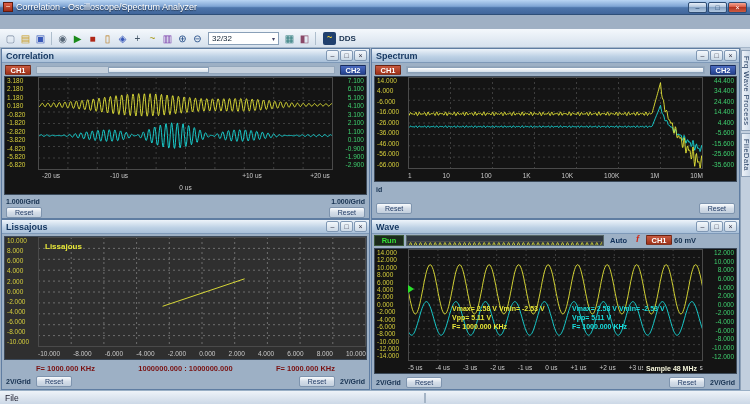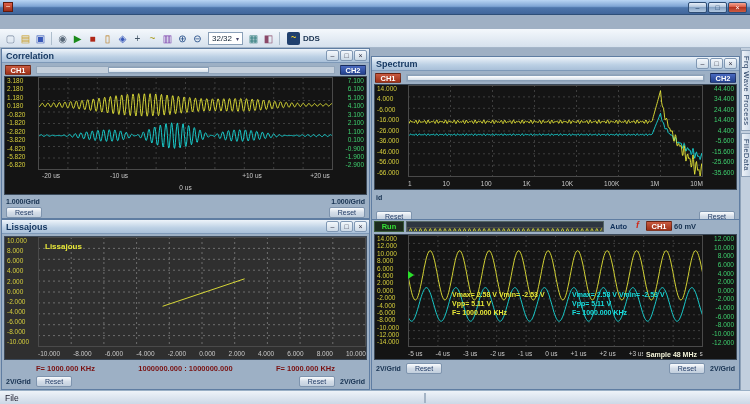--- a/index.html
+++ b/index.html
@@ -19,21 +19,21 @@
 
   .menubar{position:absolute;left:0;top:15px;width:750px;height:14px;display:flex;align-items:center;padding-left:2px;
     background:linear-gradient(#f8fafc,#dfe7f1);border-bottom:1px solid #b6c4d4;}
   .menubar>div{padding:0 7px;font-size:9px;color:#1c1c1c;line-height:13px;}
 
   .toolbar{position:absolute;left:0;top:29px;width:750px;height:19px;display:flex;align-items:center;padding-left:3px;
     background:linear-gradient(#f4f8fc,#d6e1ed);border-bottom:1px solid #a5b6c9;}
   .tb-group{display:flex;align-items:center;}
   .tb-group>div{width:15px;height:15px;font-size:10px;line-height:15px;text-align:center;border-radius:2px;}
   .tb-sep{width:1px;height:13px;background:#aebecd;margin:0 3px;}
-  .tb-combo{display:flex;align-items:center;height:13px;border:1px solid #8aa0b8;background:#fff;margin:0 3px;padding:0 3px;font-size:8px;color:#123;}
+  .tb-combo{display:flex;align-items:center;height:13px;border:1px solid #8aa0b8;background:#fff;margin:0 3px;padding:0 3px;font-size:8px;color:#123;gap:36px;}
   .tb-combo .arrow{margin-left:4px;font-size:6px;color:#446;}
   .tb-dds{display:flex;align-items:center;gap:3px;margin-left:4px;font-size:8px;font-weight:bold;color:#17304e;}
   .dds-glyph{width:13px;height:13px;background:#20406e;color:#ffd82a;font-weight:bold;text-align:center;line-height:11px;border-radius:2px;font-size:9px;}
 
   
   .side-strip{position:absolute;right:0;top:48px;width:10px;height:342px;background:#c2cfde;border-left:1px solid #8fa2b8;display:flex;flex-direction:column;}
   .side-strip>div{writing-mode:vertical-rl;font-size:7.5px;color:#213a5e;background:linear-gradient(90deg,#eef3f9,#c9d6e5);
     border:1px solid #8fa2b8;border-right:none;padding:5px 0;margin-top:2px;width:10px;text-align:center;letter-spacing:.5px;}
 
   
@@ -107,20 +107,21 @@
   .sample{position:absolute;right:36px;bottom:1px;background:rgba(16,16,16,.9);color:#f2f2d8;font-size:7px;font-weight:bold;padding:0 3px;z-index:3;}
   .spacer{flex:1;}
 </style>
 </head>
 <body>
 
 <div class="screen">
 
   <div class="titlebar">
     <div class="app-icon">~</div>
+    <div class="title">Correlation - Oscilloscope/Spectrum Analyzer</div>
     <div class="win-controls">
       <div class="win-btn">–</div>
       <div class="win-btn">□</div>
       <div class="win-btn close">×</div>
     </div>
   </div>
 
 
   <div class="toolbar">
     <div class="tb-group">
@@ -237,21 +238,21 @@
         <span class="grid-lbl">1.000/Grid</span>
         <span class="grid-lbl">1.000/Grid</span>
       </div>
       <div class="panel-row" style="top:144px;height:11px;">
         <button class="reset-btn">Reset</button>
         <button class="reset-btn">Reset</button>
       </div>
     </div>
   </div>
 
-  <div class="child" style="left:371px;top:48px;margin-top:8px;">
+  <div class="child" style="left:371px;top:48px;">
     <div class="tbar">
       <span class="ttl">Spectrum</span>
       <span class="cbtns">
         <span class="cbtn">–</span>
         <span class="cbtn">□</span>
         <span class="cbtn">×</span>
       </span>
     </div>
     <div class="content">
       <div class="badge ch1">CH1</div>
@@ -407,20 +408,28 @@
         </span>
         <span class="group">
           <button class="reset-btn">Reset</button>
           <span class="grid-lbl">2V/Grid</span>
         </span>
       </div>
     </div>
   </div>
 
   <div class="child" style="left:371px;top:219px;">
+    <div class="tbar">
+      <span class="ttl">Wave</span>
+      <span class="cbtns">
+        <span class="cbtn">–</span>
+        <span class="cbtn">□</span>
+        <span class="cbtn">×</span>
+      </span>
+    </div>
     <div class="content">
       <div class="run-box">Run</div>
       <div class="preview">
         <svg width="196" height="9" viewBox="0 0 196 9">
             <polyline fill="none" stroke="#d8d838" stroke-width="0.9" points="0.0,4.5 0.5,6.2 1.0,7.3 1.5,7.3 2.0,6.2 2.5,4.5 2.9,2.8 3.4,1.7 3.9,1.7 4.4,2.8 4.9,4.5 5.4,6.2 5.9,7.3 6.4,7.3 6.9,6.2 7.3,4.5 7.8,2.8 8.3,1.7 8.8,1.7 9.3,2.8 9.8,4.5 10.3,6.2 10.8,7.3 11.3,7.3 11.8,6.2 12.3,4.5 12.7,2.8 13.2,1.7 13.7,1.7 14.2,2.8 14.7,4.5 15.2,6.2 15.7,7.3 16.2,7.3 16.7,6.2 17.1,4.5 17.6,2.8 18.1,1.7 18.6,1.7 19.1,2.8 19.6,4.5 20.1,6.2 20.6,7.3 21.1,7.3 21.6,6.2 22.1,4.5 22.5,2.8 23.0,1.7 23.5,1.7 24.0,2.8 24.5,4.5 25.0,6.2 25.5,7.3 26.0,7.3 26.5,6.2 27.0,4.5 27.4,2.8 27.9,1.7 28.4,1.7 28.9,2.8 29.4,4.5 29.9,6.2 30.4,7.3 30.9,7.3 31.4,6.2 31.9,4.5 32.3,2.8 32.8,1.7 33.3,1.7 33.8,2.8 34.3,4.5 34.8,6.2 35.3,7.3 35.8,7.3 36.3,6.2 36.8,4.5 37.2,2.8 37.7,1.7 38.2,1.7 38.7,2.8 39.2,4.5 39.7,6.2 40.2,7.3 40.7,7.3 41.2,6.2 41.6,4.5 42.1,2.8 42.6,1.7 43.1,1.7 43.6,2.8 44.1,4.5 44.6,6.2 45.1,7.3 45.6,7.3 46.1,6.2 46.5,4.5 47.0,2.8 47.5,1.7 48.0,1.7 48.5,2.8 49.0,4.5 49.5,6.2 50.0,7.3 50.5,7.3 51.0,6.2 51.5,4.5 51.9,2.8 52.4,1.7 52.9,1.7 53.4,2.8 53.9,4.5 54.4,6.2 54.9,7.3 55.4,7.3 55.9,6.2 56.3,4.5 56.8,2.8 57.3,1.7 57.8,1.7 58.3,2.8 58.8,4.5 59.3,6.2 59.8,7.3 60.3,7.3 60.8,6.2 61.3,4.5 61.7,2.8 62.2,1.7 62.7,1.7 63.2,2.8 63.7,4.5 64.2,6.2 64.7,7.3 65.2,7.3 65.7,6.2 66.2,4.5 66.6,2.8 67.1,1.7 67.6,1.7 68.1,2.8 68.6,4.5 69.1,6.2 69.6,7.3 70.1,7.3 70.6,6.2 71.0,4.5 71.5,2.8 72.0,1.7 72.5,1.7 73.0,2.8 73.5,4.5 74.0,6.2 74.5,7.3 75.0,7.3 75.5,6.2 76.0,4.5 76.4,2.8 76.9,1.7 77.4,1.7 77.9,2.8 78.4,4.5 78.9,6.2 79.4,7.3 79.9,7.3 80.4,6.2 80.8,4.5 81.3,2.8 81.8,1.7 82.3,1.7 82.8,2.8 83.3,4.5 83.8,6.2 84.3,7.3 84.8,7.3 85.3,6.2 85.8,4.5 86.2,2.8 86.7,1.7 87.2,1.7 87.7,2.8 88.2,4.5 88.7,6.2 89.2,7.3 89.7,7.3 90.2,6.2 90.7,4.5 91.1,2.8 91.6,1.7 92.1,1.7 92.6,2.8 93.1,4.5 93.6,6.2 94.1,7.3 94.6,7.3 95.1,6.2 95.5,4.5 96.0,2.8 96.5,1.7 97.0,1.7 97.5,2.8 98.0,4.5 98.5,6.2 99.0,7.3 99.5,7.3 100.0,6.2 100.4,4.5 100.9,2.8 101.4,1.7 101.9,1.7 102.4,2.8 102.9,4.5 103.4,6.2 103.9,7.3 104.4,7.3 104.9,6.2 105.3,4.5 105.8,2.8 106.3,1.7 106.8,1.7 107.3,2.8 107.8,4.5 108.3,6.2 108.8,7.3 109.3,7.3 109.8,6.2 110.3,4.5 110.7,2.8 111.2,1.7 111.7,1.7 112.2,2.8 112.7,4.5 113.2,6.2 113.7,7.3 114.2,7.3 114.7,6.2 115.2,4.5 115.6,2.8 116.1,1.7 116.6,1.7 117.1,2.8 117.6,4.5 118.1,6.2 118.6,7.3 119.1,7.3 119.6,6.2 120.1,4.5 120.5,2.8 121.0,1.7 121.5,1.7 122.0,2.8 122.5,4.5 123.0,6.2 123.5,7.3 124.0,7.3 124.5,6.2 124.9,4.5 125.4,2.8 125.9,1.7 126.4,1.7 126.9,2.8 127.4,4.5 127.9,6.2 128.4,7.3 128.9,7.3 129.4,6.2 129.8,4.5 130.3,2.8 130.8,1.7 131.3,1.7 131.8,2.8 132.3,4.5 132.8,6.2 133.3,7.3 133.8,7.3 134.3,6.2 134.8,4.5 135.2,2.8 135.7,1.7 136.2,1.7 136.7,2.8 137.2,4.5 137.7,6.2 138.2,7.3 138.7,7.3 139.2,6.2 139.7,4.5 140.1,2.8 140.6,1.7 141.1,1.7 141.6,2.8 142.1,4.5 142.6,6.2 143.1,7.3 143.6,7.3 144.1,6.2 144.6,4.5 145.0,2.8 145.5,1.7 146.0,1.7 146.5,2.8 147.0,4.5 147.5,6.2 148.0,7.3 148.5,7.3 149.0,6.2 149.4,4.5 149.9,2.8 150.4,1.7 150.9,1.7 151.4,2.8 151.9,4.5 152.4,6.2 152.9,7.3 153.4,7.3 153.9,6.2 154.3,4.5 154.8,2.8 155.3,1.7 155.8,1.7 156.3,2.8 156.8,4.5 157.3,6.2 157.8,7.3 158.3,7.3 158.8,6.2 159.3,4.5 159.7,2.8 160.2,1.7 160.7,1.7 161.2,2.8 161.7,4.5 162.2,6.2 162.7,7.3 163.2,7.3 163.7,6.2 164.2,4.5 164.6,2.8 165.1,1.7 165.6,1.7 166.1,2.8 166.6,4.5 167.1,6.2 167.6,7.3 168.1,7.3 168.6,6.2 169.1,4.5 169.5,2.8 170.0,1.7 170.5,1.7 171.0,2.8 171.5,4.5 172.0,6.2 172.5,7.3 173.0,7.3 173.5,6.2 173.9,4.5 174.4,2.8 174.9,1.7 175.4,1.7 175.9,2.8 176.4,4.5 176.9,6.2 177.4,7.3 177.9,7.3 178.4,6.2 178.8,4.5 179.3,2.8 179.8,1.7 180.3,1.7 180.8,2.8 181.3,4.5 181.8,6.2 182.3,7.3 182.8,7.3 183.3,6.2 183.8,4.5 184.2,2.8 184.7,1.7 185.2,1.7 185.7,2.8 186.2,4.5 186.7,6.2 187.2,7.3 187.7,7.3 188.2,6.2 188.7,4.5 189.1,2.8 189.6,1.7 190.1,1.7 190.6,2.8 191.1,4.5 191.6,6.2 192.1,7.3 192.6,7.3 193.1,6.2 193.6,4.5 194.0,2.8 194.5,1.7 195.0,1.7 195.5,2.8 196.0,4.5"></polyline>
             <rect x="0.5" y="0.5" width="195" height="8" fill="none" stroke="#4a4a4a"></rect>
           </svg>
       </div>
       <div class="auto-lbl">Auto</div>
       <div class="trig-f">f</div>

